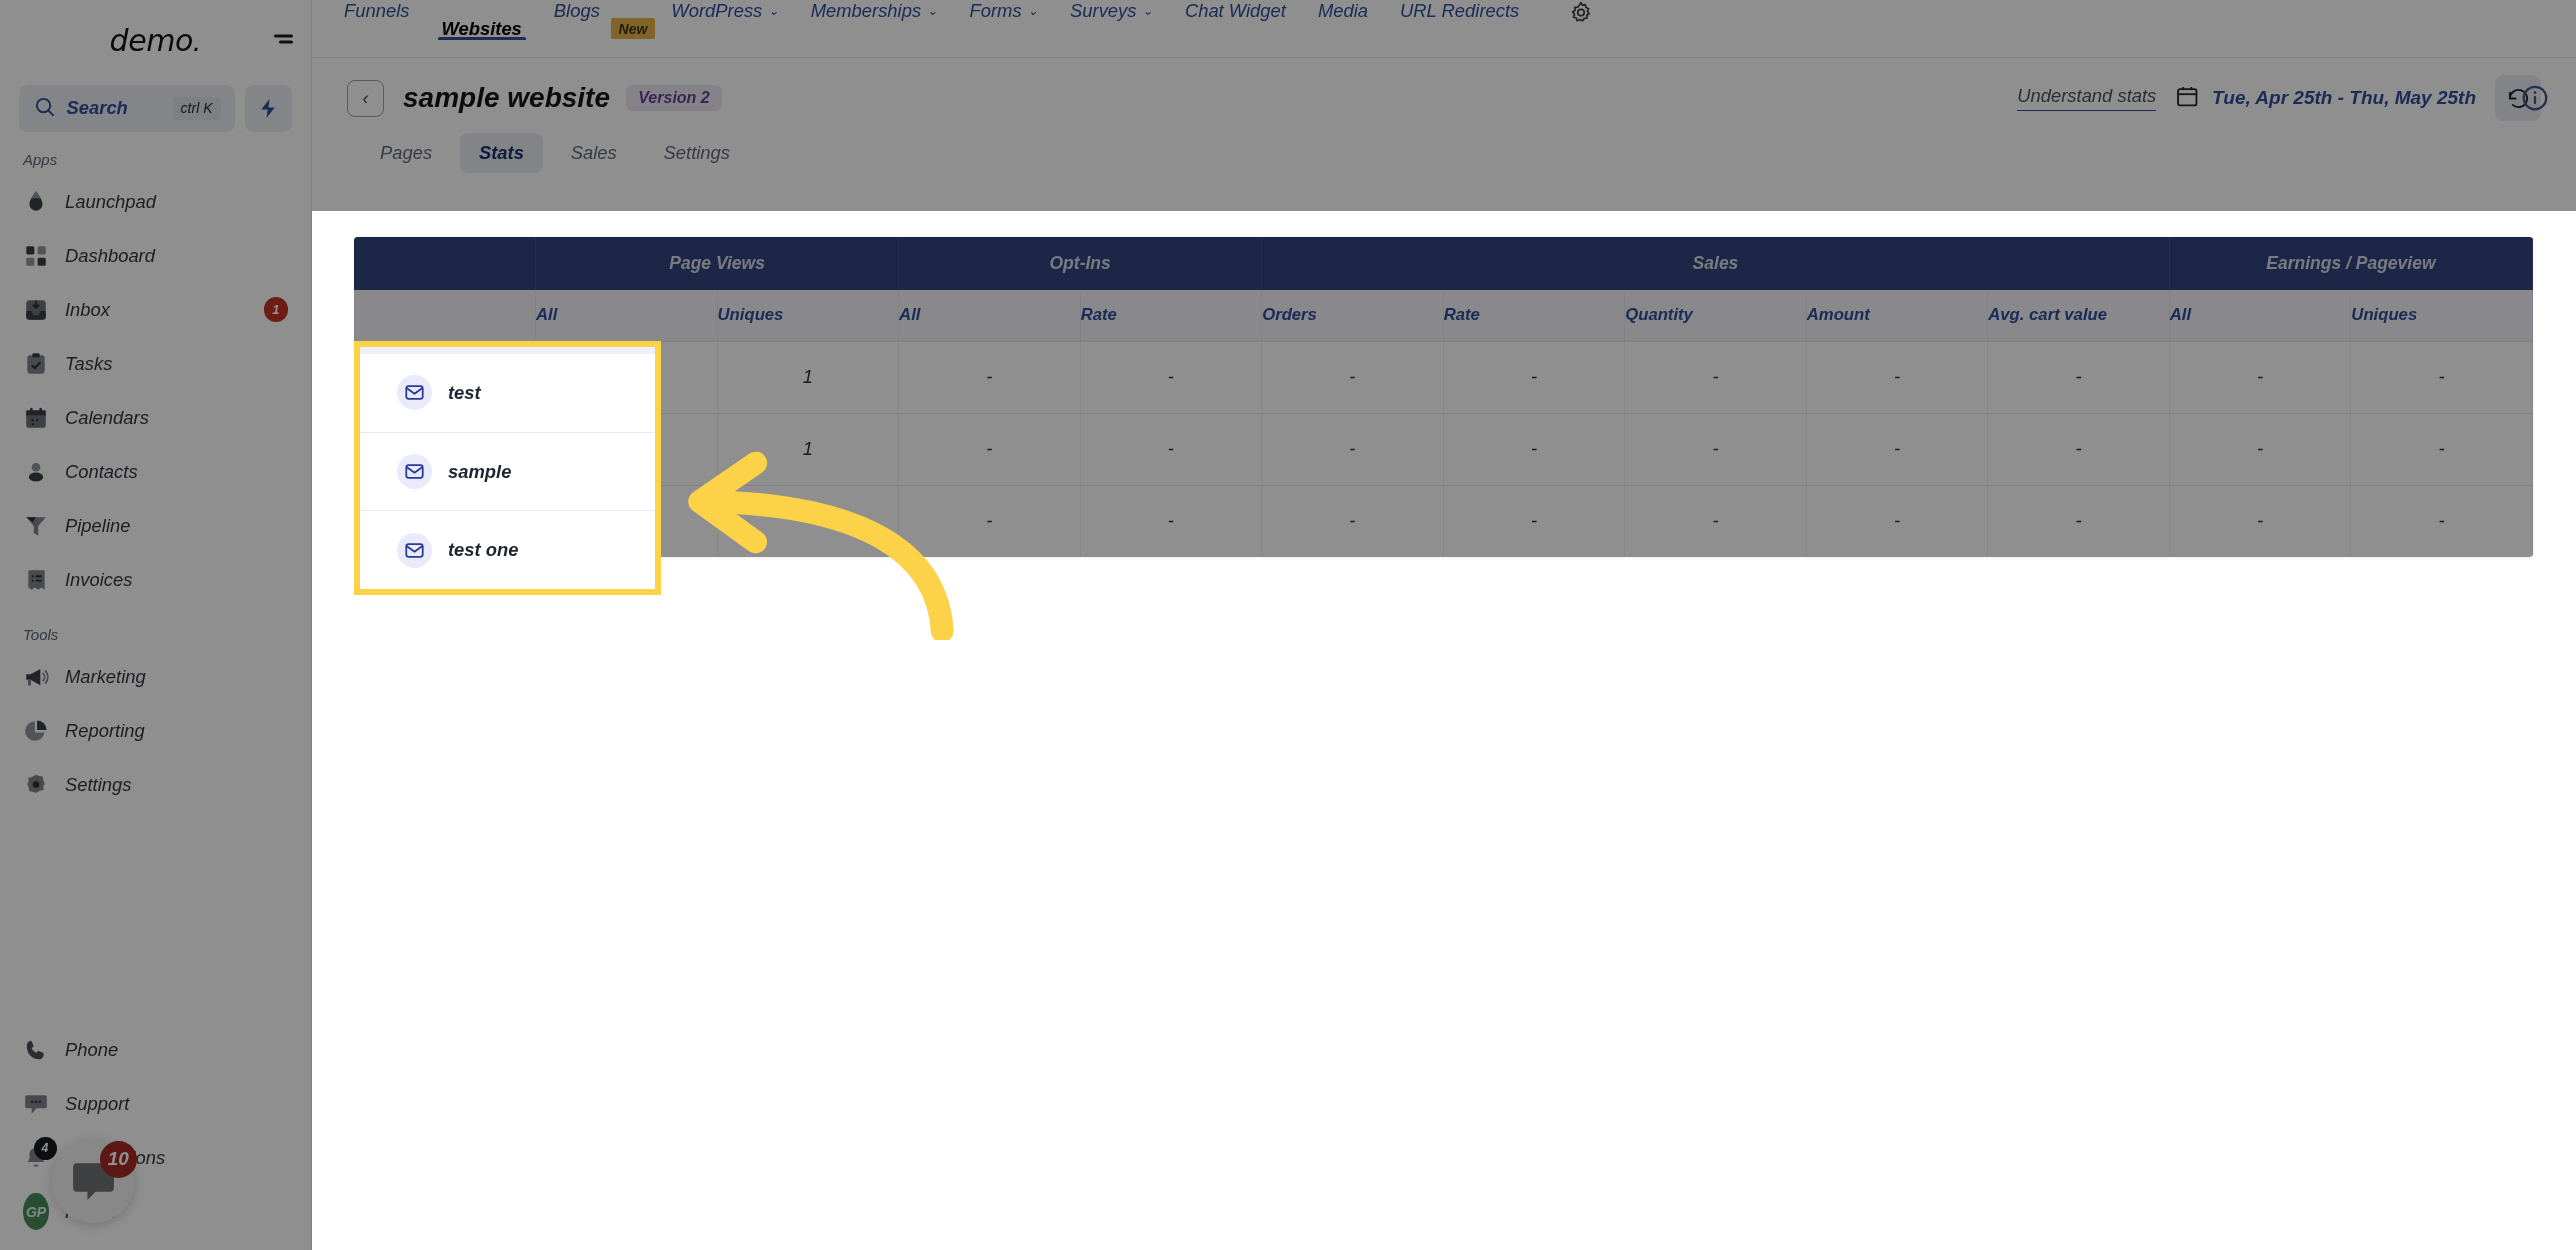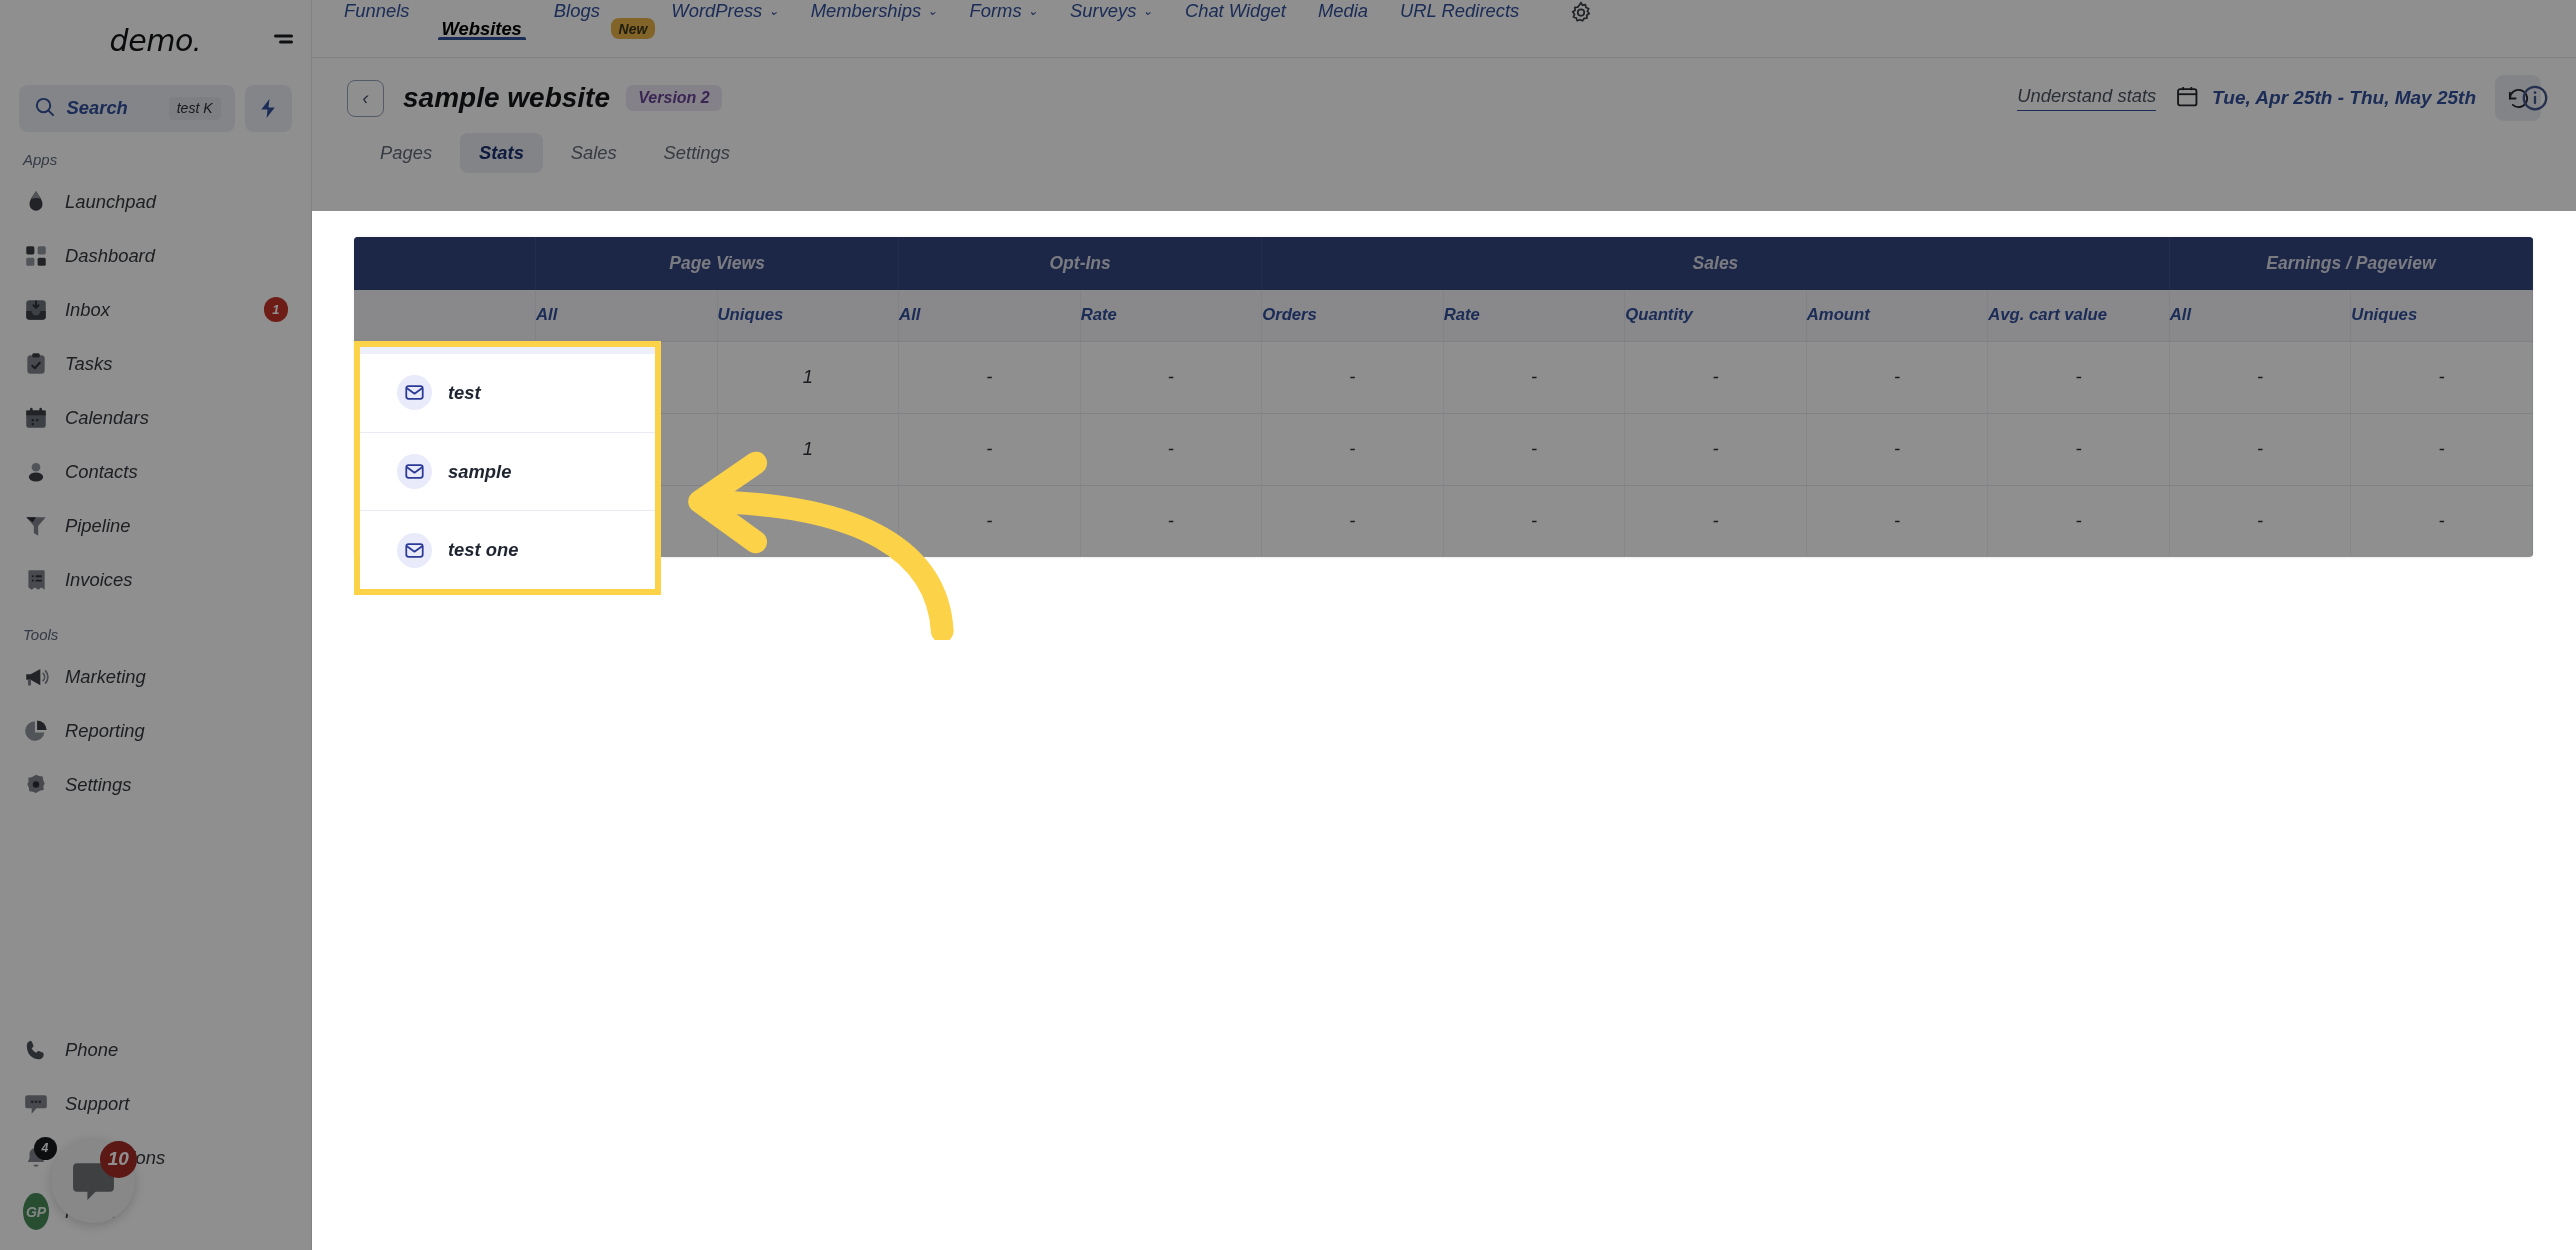--- a/index.html
+++ b/index.html
@@ -104,21 +104,21 @@
     display:flex; align-items:center; gap:6.1px; padding: 0 16px; cursor:pointer;
     font-size: 18.4px; color:#2b4ea8; position:relative; white-space:nowrap;
   }
   .tn-item.active { color:#000000; font-weight:700;margin-top:18px; }
   .tn-item.active::after {
     content:""; position:absolute; left:12.3px; right:12.3px; bottom:0; height:3.5px;
     background:#2b4ea8; border-radius:1.8px 1.8px 0 0;
   }
   .tn-new {
     background:#f2b233; color:#3c3412; font-size:14px; font-weight:600;
-    padding: 2.6px 8px; border-radius:8px; margin-left:-5.3px; align-self:center;
+    padding: 2.6px 8px; border-radius:2px; margin-left:-5.3px; align-self:center;
   }
   .caret { font-size:12.3px; line-height:1; }
   .tn-divider { width:0.9px; background:#d8dbe3; margin: 12.3px 8.8px; }
   .tn-gear { display:flex; align-items:center; padding: 0 14px; cursor:pointer;}
 
   
   #page-head {
     position:absolute; left:312px; top:58px; right:0; height: 153px;
     background:#ffffff;
   }
@@ -213,21 +213,21 @@
 
       <div class="search-row">
         <div class="search-box">
           <span>
             <svg width="23" height="23" viewBox="0 0 24 24" fill="none" stroke="#2b4ea8" stroke-width="2">
               <circle cx="11" cy="11" r="7"></circle>
                 <line x1="16.5" y1="16.5" x2="21" y2="21" stroke-linecap="round"></line>
             </svg>
           </span>
           <span class="search-label">Search</span>
-          <span class="kbd">test K</span>
+          <span class="kbd">ctrl K</span>
         </div>
         <div class="bolt-box">
           <svg width="23" height="23" viewBox="0 0 24 24" fill="#2b4ea8">
               <path d="M13 2L4.5 13H11l-1 9 8.5-11H12z"></path>
             </svg>
         </div>
       </div>
 
       <div class="nav-section-label">Apps</div>
       <div id="apps-list">

